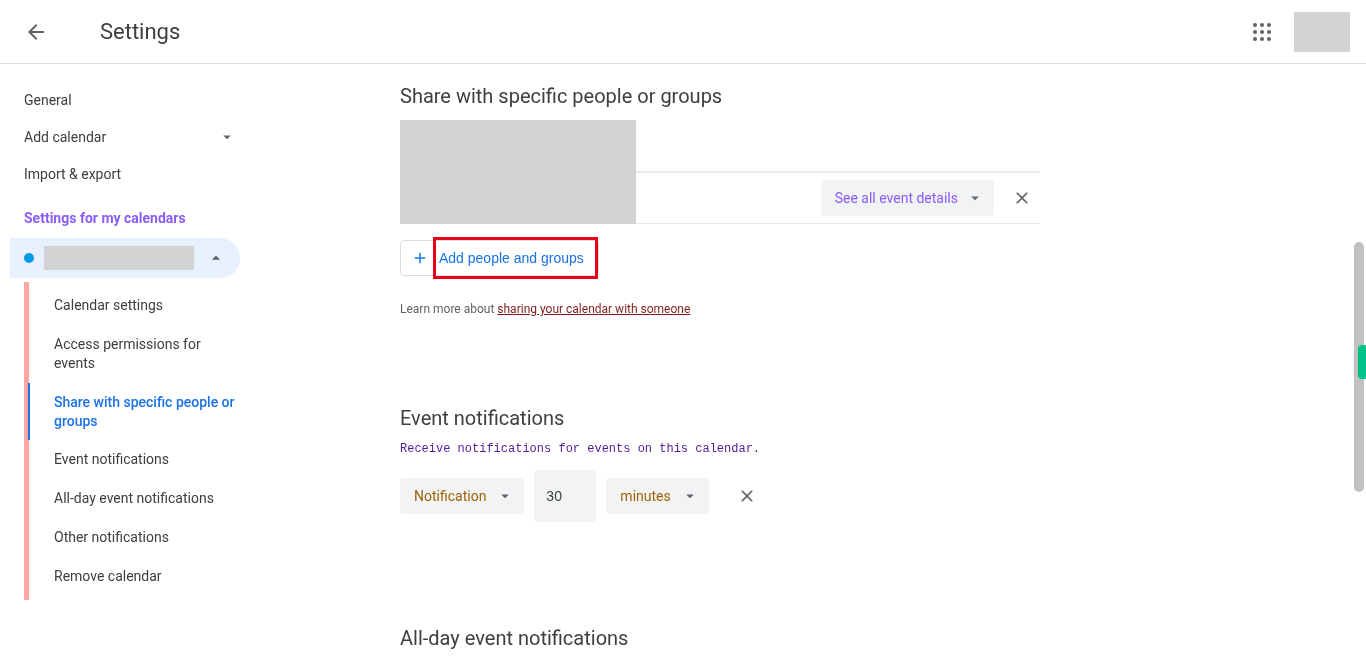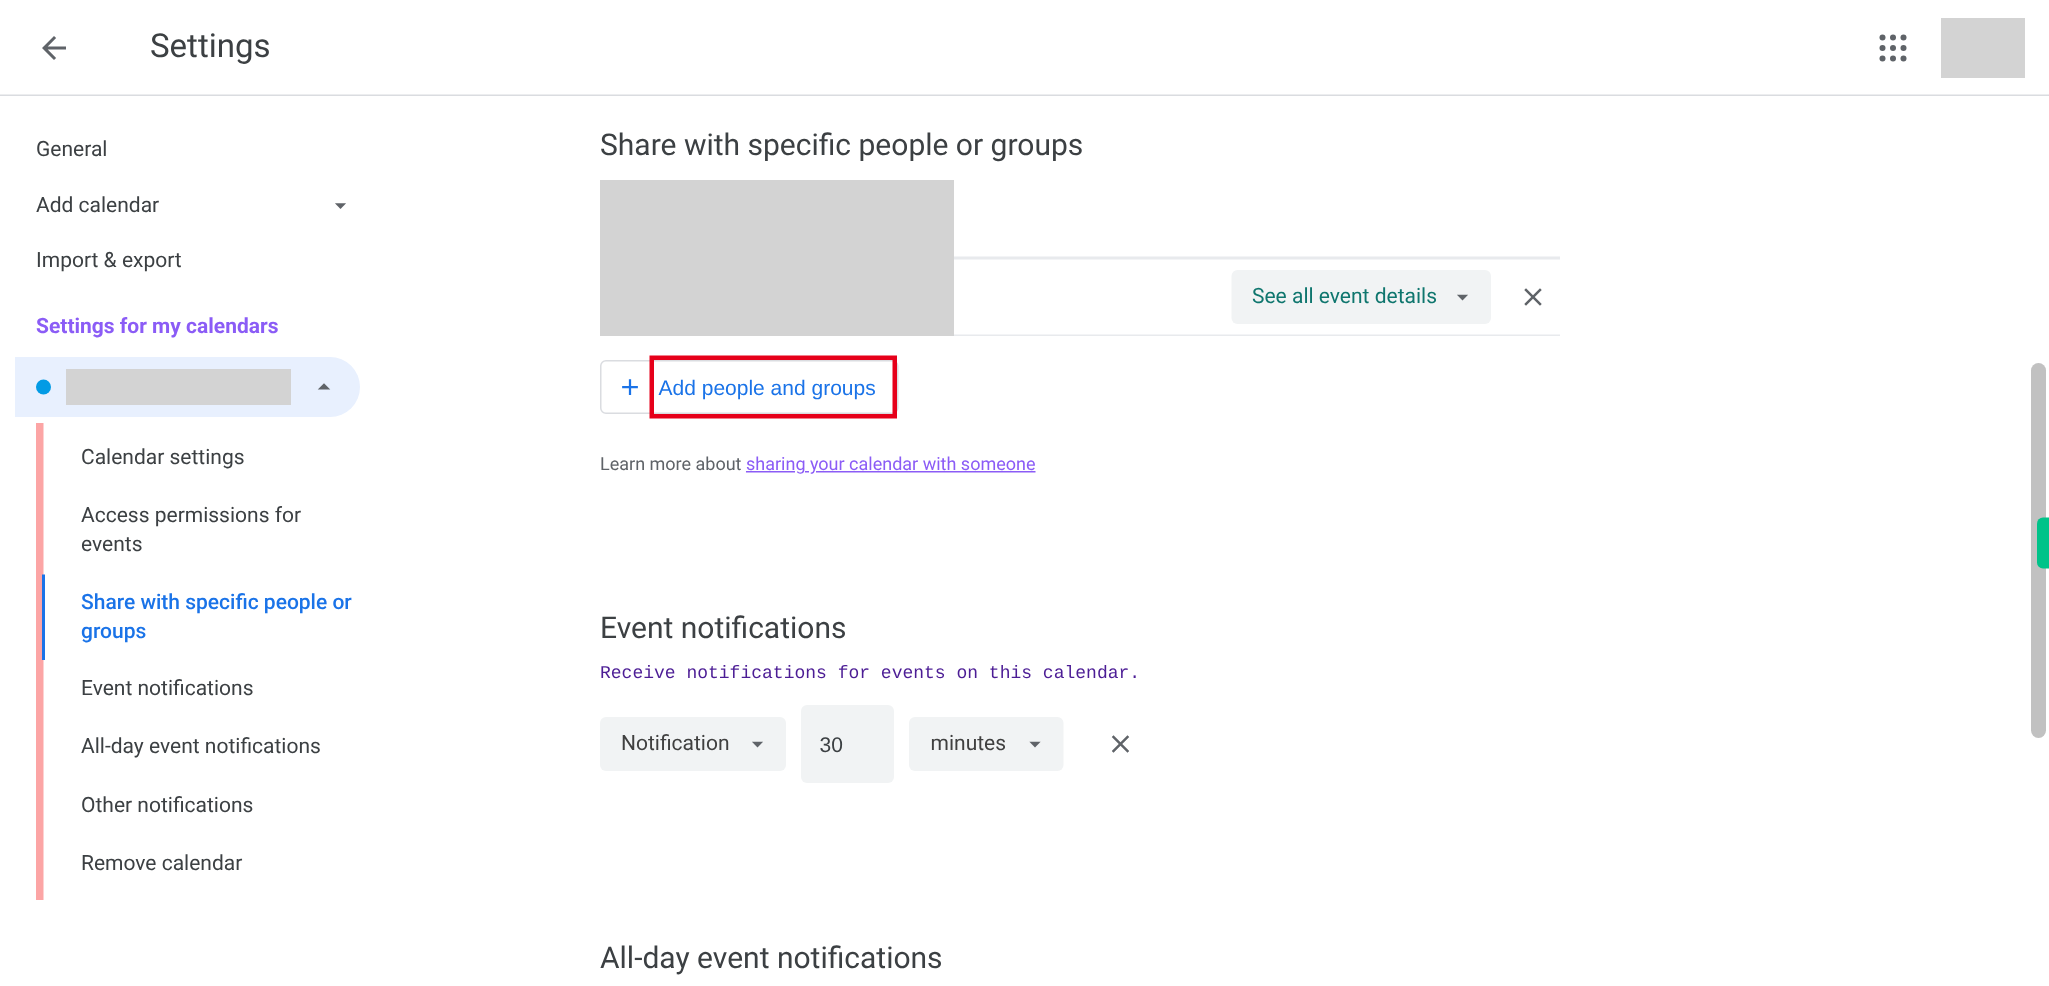--- a/index.html
+++ b/index.html
@@ -137,21 +137,21 @@
   .share-entry {
     display: flex;
     align-items: center;
     height: 52px;
     border-bottom: 1px solid #e8eaed;
   }
   .share-entry.first { border-top: none; }
   .perm-chip {
     margin-left: auto;
     background: #f1f3f4;
-    color: #0f766e;
+    color: #8b5cf6;
     font-size: 14px;
     height: 36px;
     display: flex;
     align-items: center;
     padding: 0 10px 0 14px;
     border-radius: 4px;
     gap: 8px;
     cursor: pointer;
   }
   .remove-x {
@@ -200,38 +200,38 @@
   .red-highlight {
     outline: 3px solid #e6001a;
     outline-offset: -1px;
   }
 
   .learn-more {
     font-size: 12px;
     color: #5f6368;
     margin-top: 26px;
   }
-  .learn-more a { color: #8b5cf6; text-decoration: underline; cursor: pointer; }
+  .learn-more a { color: #7f1d1d; text-decoration: underline; cursor: pointer; }
 
   .notif-row {
     display: flex;
     align-items: center;
     gap: 10px;
     margin-bottom: 14px;
   }
   .select-chip {
     background: #f1f3f4;
     height: 36px;
     display: flex;
     align-items: center;
     padding: 0 10px 0 14px;
     border-radius: 4px;
     gap: 10px;
     font-size: 14px;
-    color: #404040;
+    color: #a16207;
     cursor: pointer;
   }
   .num-input {
     background: #f1f3f4;
     border: none;
     height: 52px;
     width: 62px;
     padding: 0 12px;
     font-size: 14px;
     color: #3c4043;

